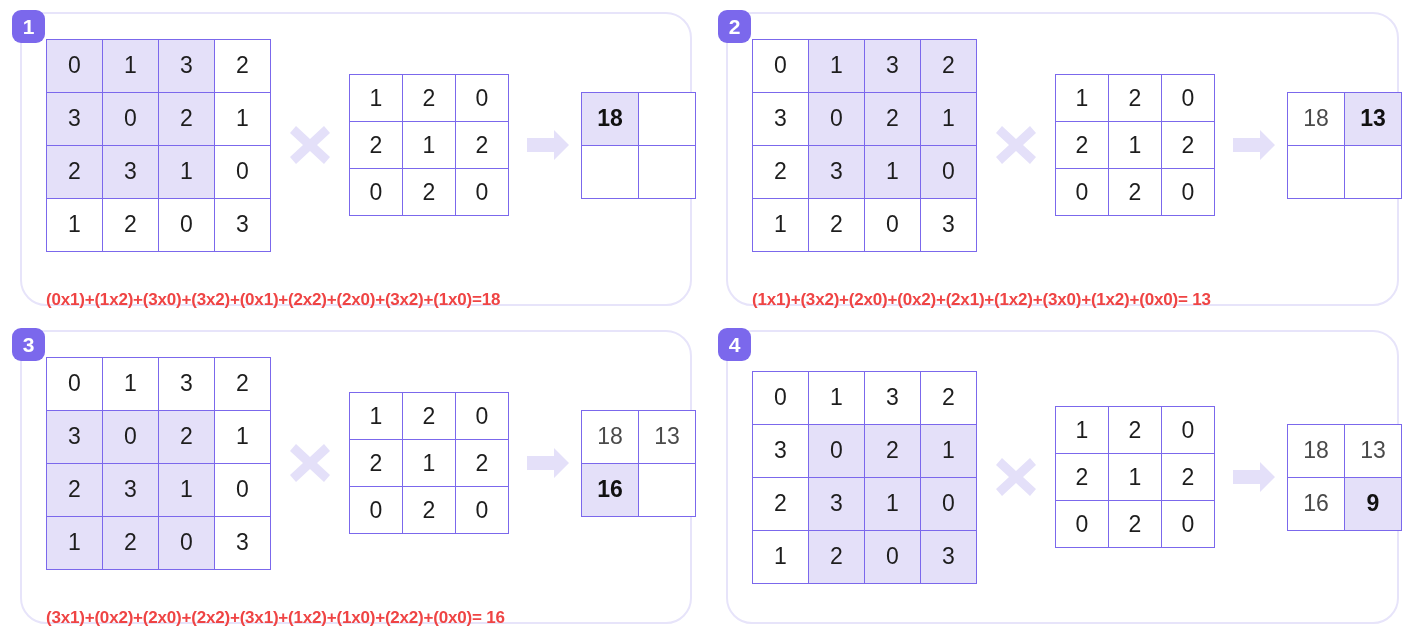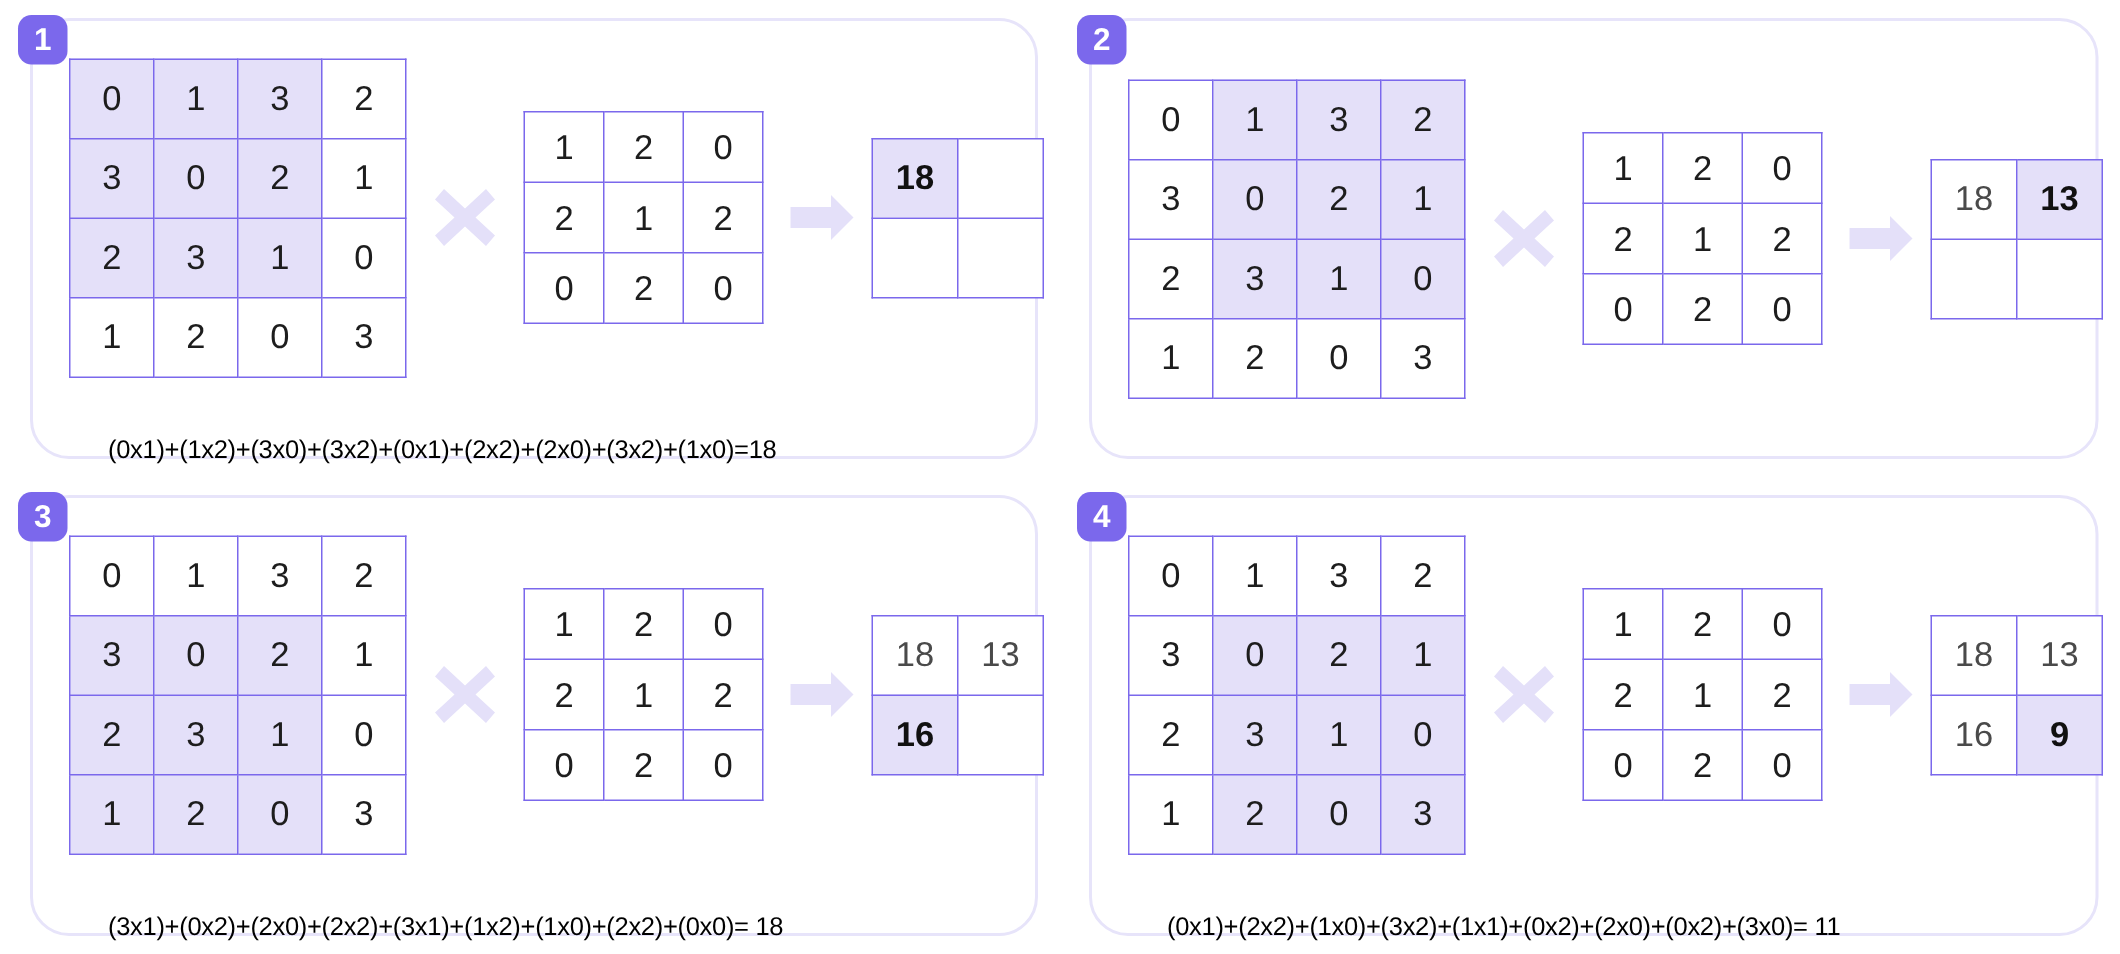--- a/index.html
+++ b/index.html
@@ -50,25 +50,26 @@
     flex-direction:column;
   }
   .row-main{
     flex:1;
     display:flex;
     align-items:center;
     padding-left:46px;
   }
   .formula{
     font-size:17px;
-    color:#000000;
-    padding-left:72px;
+    color:#ef4444;
+    padding-left:46px;
     padding-bottom:8px;
     white-space:nowrap;
     letter-spacing:-0.2px;
+    font-weight:bold;
   }
 
   
   table.mat{
     border-collapse:collapse;
     table-layout:fixed;
   }
   table.mat td{
     border:1px solid #7b68ec;
     text-align:center;
@@ -241,20 +242,21 @@
                 <td class="old">18</td>
                 <td class="hl cur">13</td>
               </tr>
               <tr>
                 <td class=""></td>
                 <td class=""></td>
               </tr>
             </tbody>
           </table>
         </div>
+        <div class="formula">(1x1)+(3x2)+(2x0)+(0x2)+(2x1)+(1x2)+(3x0)+(1x2)+(0x0)= 13</div>
       </div>
     </div>
     <div class="panel">
       <div class="panel-frame"></div>
       <div class="badge">3</div>
       <div class="content">
         <div class="row-main">
           <table class="mat mat-input">
             <tbody>
               <tr>
@@ -314,21 +316,21 @@
                 <td class="old">18</td>
                 <td class="old">13</td>
               </tr>
               <tr>
                 <td class="hl cur">16</td>
                 <td class=""></td>
               </tr>
             </tbody>
           </table>
         </div>
-        <div class="formula">(3x1)+(0x2)+(2x0)+(2x2)+(3x1)+(1x2)+(1x0)+(2x2)+(0x0)= 18</div>
+        <div class="formula">(3x1)+(0x2)+(2x0)+(2x2)+(3x1)+(1x2)+(1x0)+(2x2)+(0x0)= 16</div>
       </div>
     </div>
     <div class="panel">
       <div class="panel-frame"></div>
       <div class="badge">4</div>
       <div class="content">
         <div class="row-main">
           <table class="mat mat-input">
             <tbody>
               <tr>
@@ -388,16 +390,15 @@
                 <td class="old">18</td>
                 <td class="old">13</td>
               </tr>
               <tr>
                 <td class="old">16</td>
                 <td class="hl cur">9</td>
               </tr>
             </tbody>
           </table>
         </div>
-        <div class="formula">(0x1)+(2x2)+(1x0)+(3x2)+(1x1)+(0x2)+(2x0)+(0x2)+(3x0)= 11</div>
       </div>
     </div>
   </div>
 
 </body></html>

